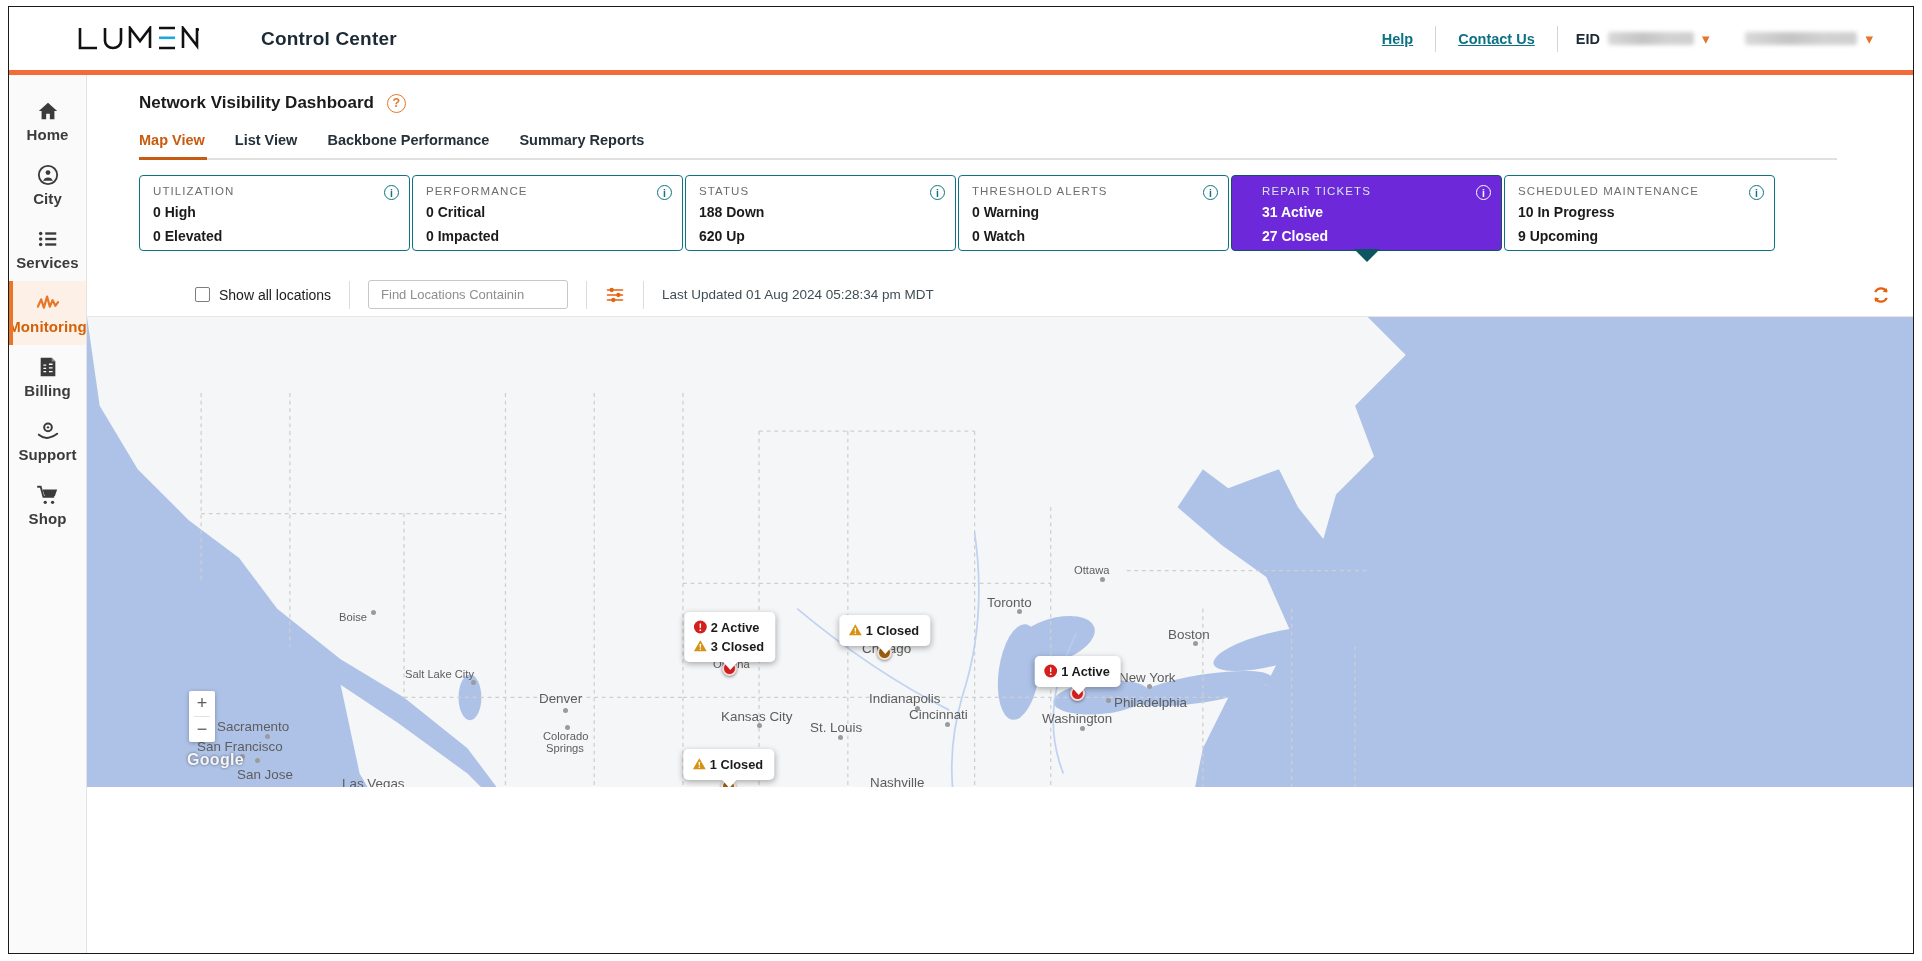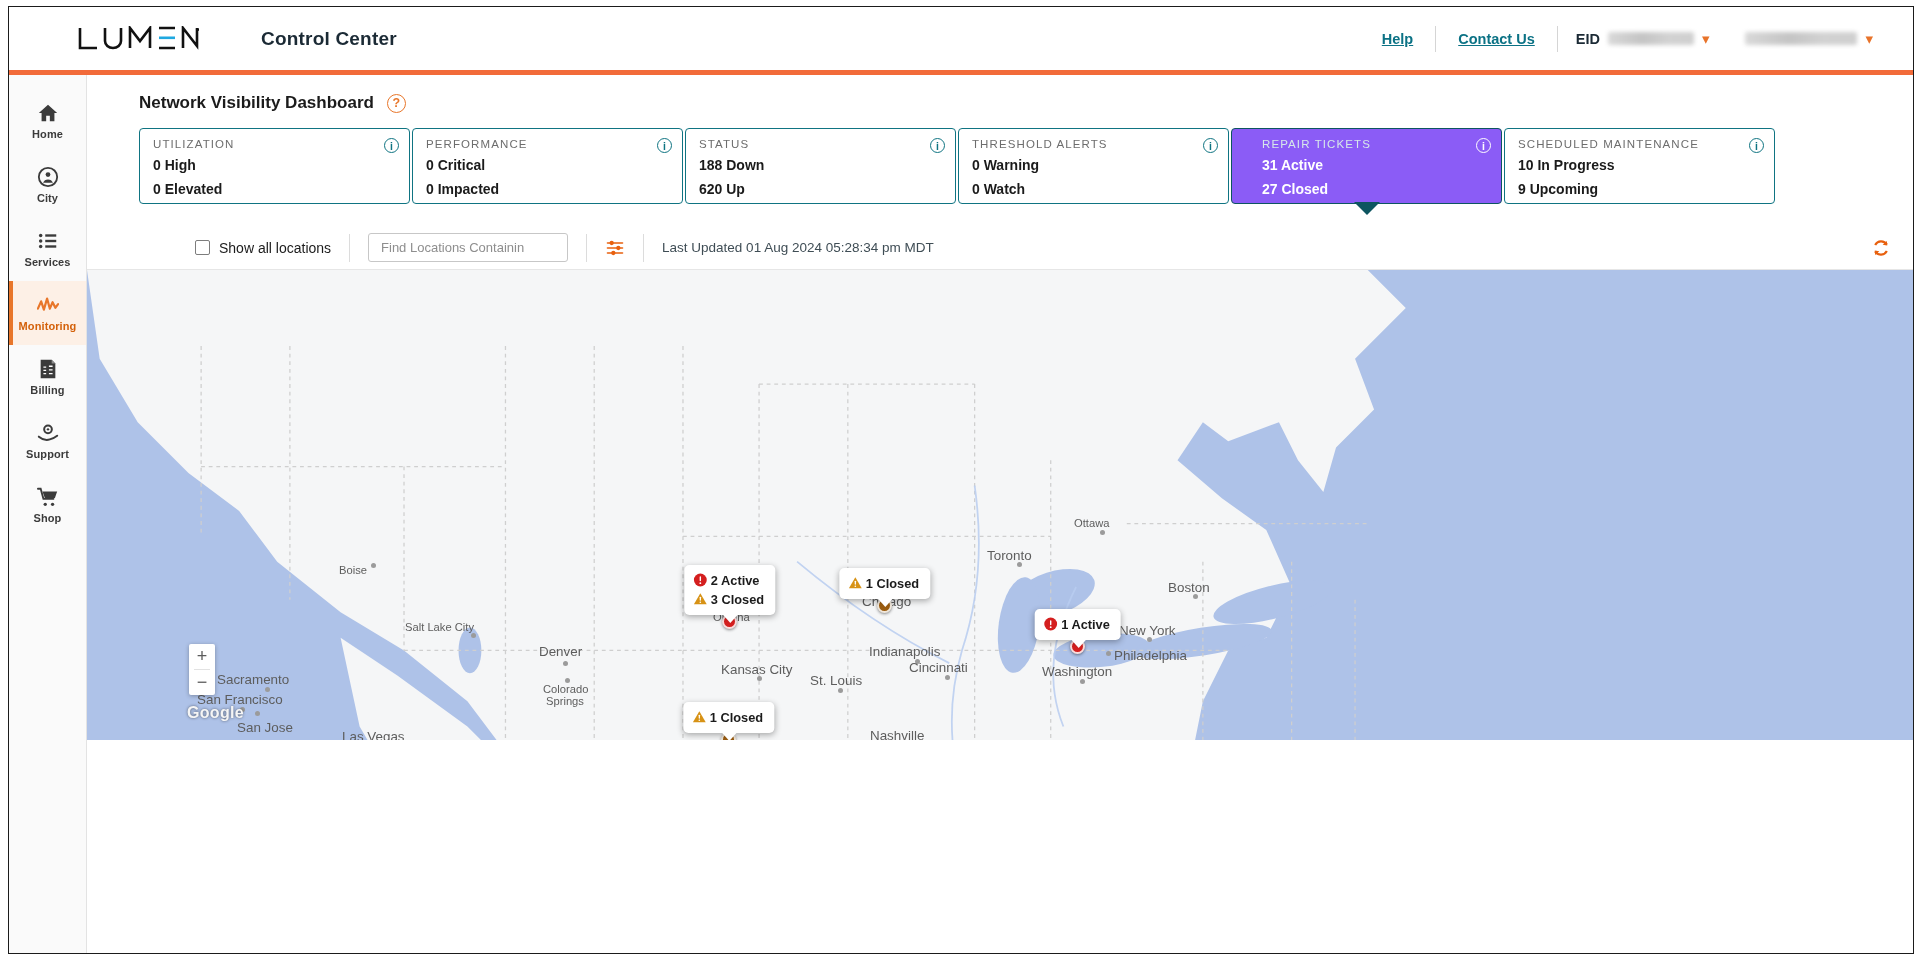--- a/index.html
+++ b/index.html
@@ -63,21 +63,21 @@
   
   .sidebar {
     width:78px; background:#fafafa; border-right:1px solid #e3e3e3;
     padding-top:14px; flex:0 0 78px;
   }
   .nav-item {
     height:64px; display:flex; flex-direction:column;
     align-items:center; justify-content:center; gap:4px;
     cursor:pointer; position:relative; color:#3b3b3b;
   }
-  .nav-item .nav-label { font-size:11px; font-weight:bold; letter-spacing:.1px; }
+  .nav-item .nav-label { font-size:15px; font-weight:bold; letter-spacing:.1px; }
   .nav-item.active { background:#fdf0e6; color:#d4610a; }
   .nav-item.active::before {
     content:""; position:absolute; left:0; top:0; bottom:0; width:4px; background:#e8762a;
   }
   .nav-icon { width:22px; height:22px; display:block; }
 
   
   .main { flex:1; position:relative; background:#fff; }
   .page-head { padding:18px 0 0 52px; }
   .page-title-row { display:flex; align-items:center; gap:13px; }
@@ -113,21 +113,21 @@
   .card .c-title {
     font-size:11.5px; color:#6d6d6d; letter-spacing:1.1px; text-transform:uppercase;
   }
   .card .c-line { font-size:14px; font-weight:bold; color:#1b1b1b; margin-top:6px; line-height:1.32; }
   .card .info-i {
     position:absolute; right:10px; top:9px;
     width:15px;height:15px;border-radius:50%;border:1.4px solid #0f7482;
     color:#0f7482;font-size:10.5px;font-weight:bold;
     display:flex;align-items:center;justify-content:center; cursor:pointer;
   }
-  .card.selected { background:#8b5cf6; border-color:#0d5560;padding-left:30px; }
+  .card.selected { background:#6d28d9; border-color:#0d5560;padding-left:30px; }
   .card.selected .c-title { color:#d6e7ea; }
   .card.selected .c-line { color:#ffffff; }
   .card.selected .info-i { border-color:#ffffff; color:#ffffff; }
   .card.selected::after {
     content:""; position:absolute; left:50%; transform:translateX(-50%);
     bottom:-12px; border-left:13px solid transparent; border-right:13px solid transparent;
     border-top:13px solid #0d5560;
   }
 
   
@@ -313,20 +313,26 @@
 
     <div class="main">
 
       <div class="page-head">
         <div class="page-title-row">
           <div class="page-title">Network Visibility Dashboard</div>
           <div class="help-circ">?</div>
         </div>
       </div>
 
+      <div class="tabs">
+        <div class="tab active">Map View</div>
+        <div class="tab">List View</div>
+        <div class="tab">Backbone Performance</div>
+        <div class="tab">Summary Reports</div>
+      </div>
 
       <div class="cards">
 
         <div class="card">
           <div class="c-title">UTILIZATION</div>
           <div class="c-line">0 High</div>
           <div class="c-line">0 Elevated</div>
           <div class="info-i">i</div>
         </div>
 

